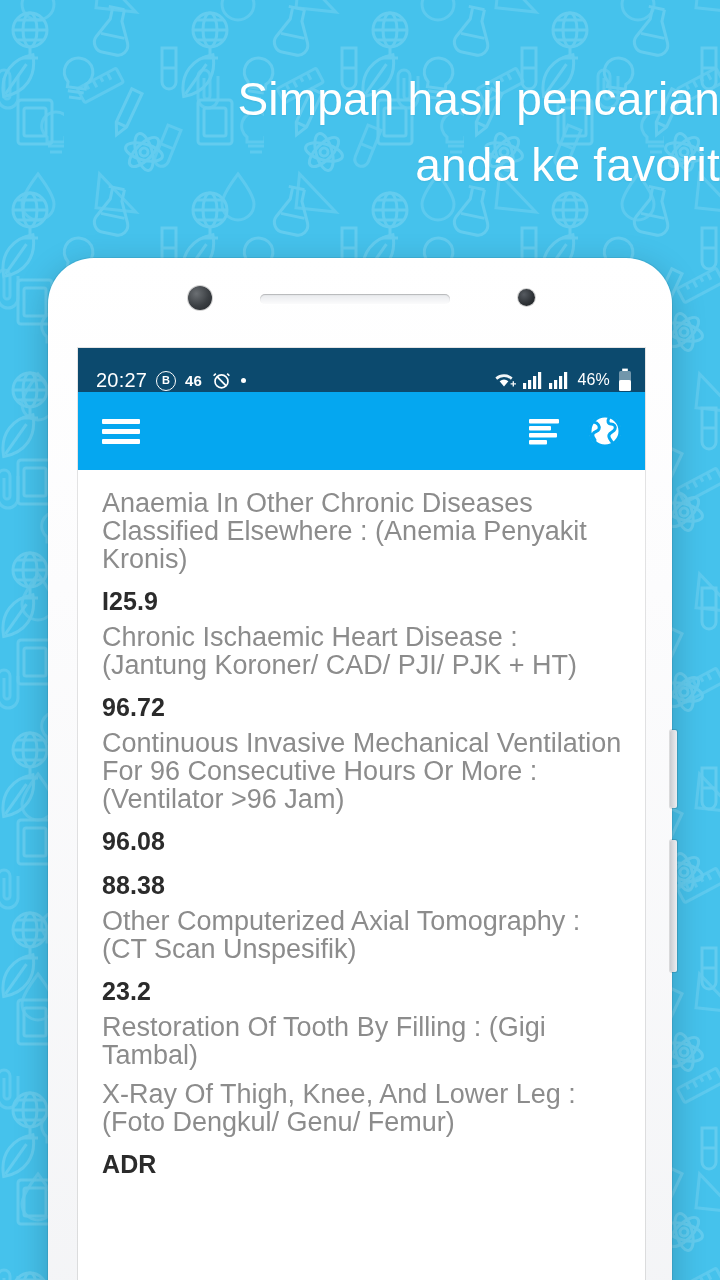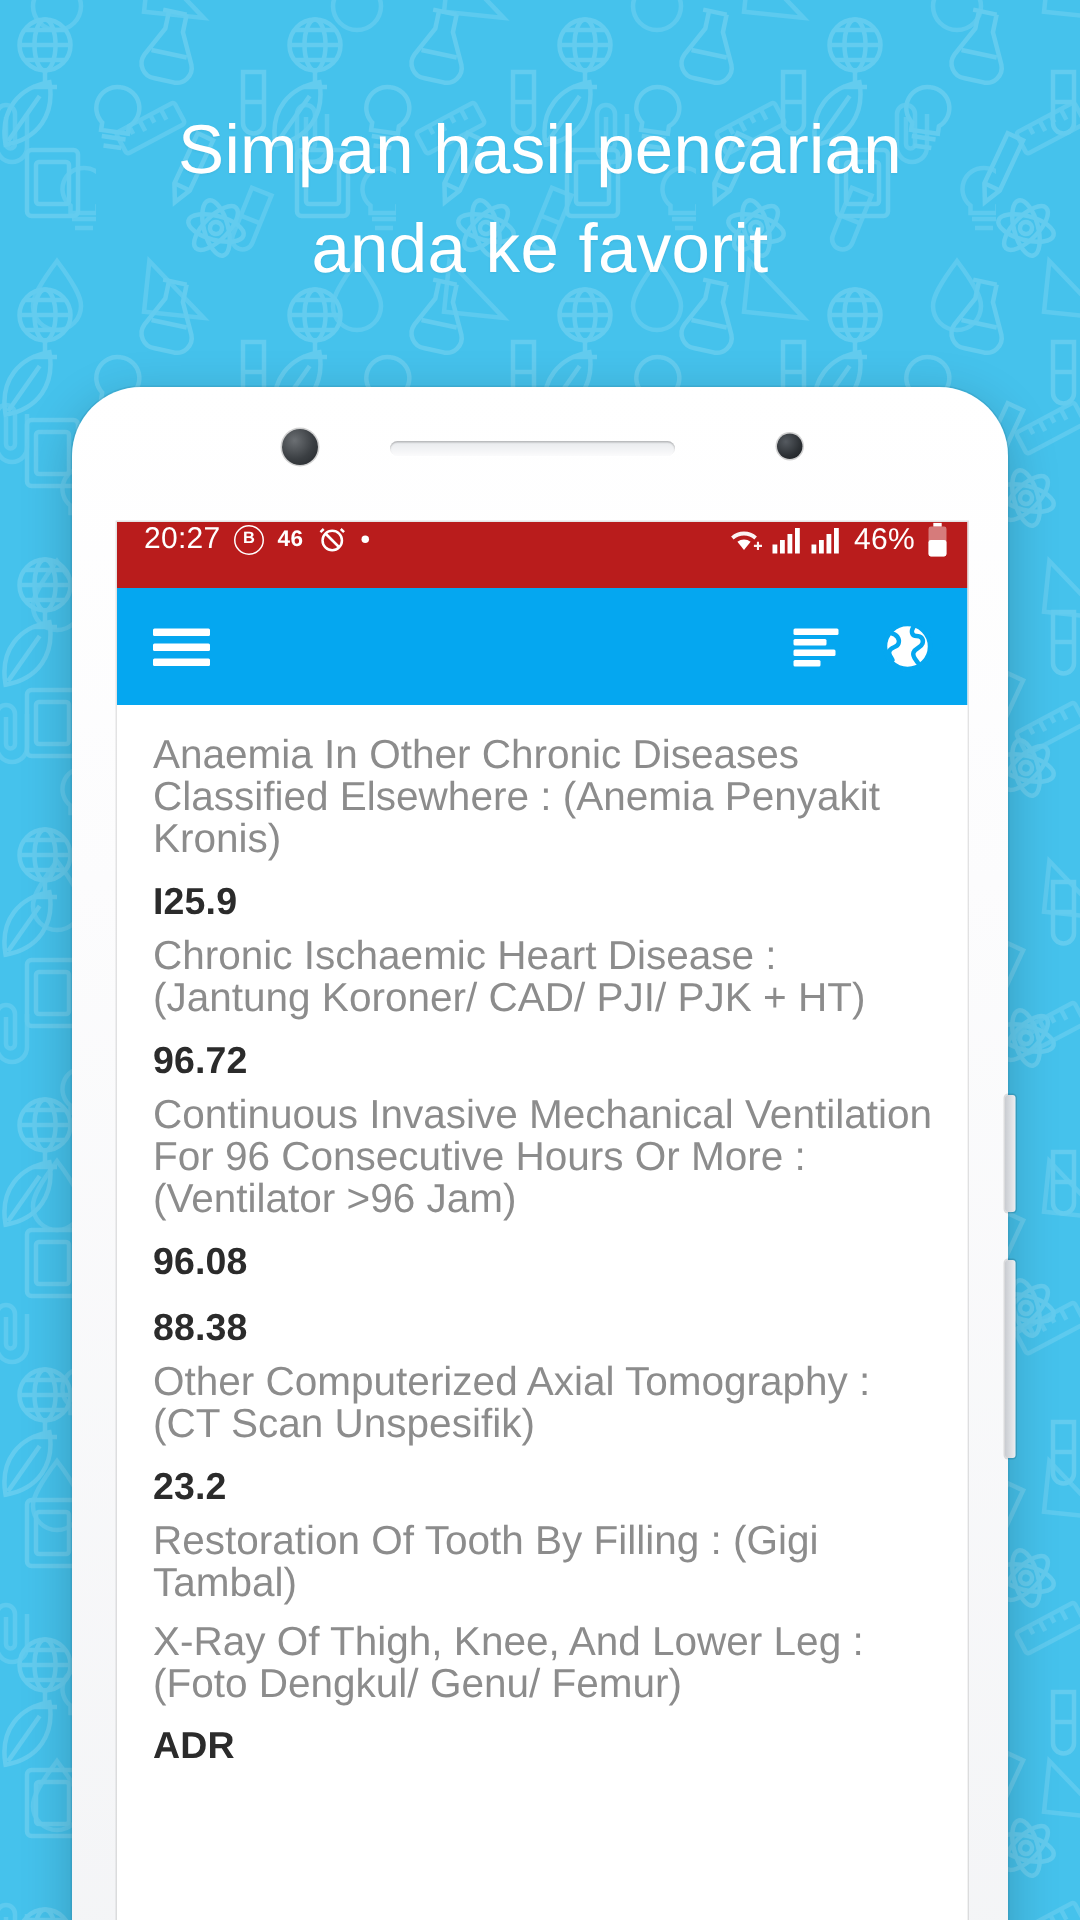--- a/index.html
+++ b/index.html
@@ -18,21 +18,21 @@
   #pattern {
     position:absolute; inset:0;
     opacity:.16;
     pointer-events:none;
   }
   #pattern svg { display:block; width:100%; height:100%; }
 
   
   #headline {
     position:absolute; top:66px; left:0; width:720px;
-    text-align:center; color:#ffffff;
+    text-align:right; color:#ffffff;
     font-size:46px; line-height:66px; font-weight:400;
     letter-spacing:.2px;
     text-shadow:0 1px 2px rgba(0,0,0,.06);
   }
 
   
   #phone {
     position:absolute; left:48px; top:258px;
     width:624px; height:1100px;
     border-radius:46px 46px 18px 18px;
@@ -73,36 +73,36 @@
   #screen {
     position:absolute; left:30px; top:90px;
     width:567px; height:1010px;
     background:#ffffff;
     overflow:hidden;
     box-shadow:0 0 0 1px rgba(0,0,0,.10);
   }
 
   
   #statusbar {
-    height:44px; background:#b91c1c; color:#ffffff;
-    display:flex; align-items:flex-start; padding:0 13px 0 18px;
+    height:44px; background:#0c4a6e; color:#ffffff;
+    display:flex; align-items:flex-end; padding:0 13px 0 18px;
     font-size:19px; letter-spacing:.2px;
   }
   #status-left { display:flex; align-items:center; gap:9px; flex:1; }
   #status-right{ display:flex; align-items:center; gap:6px; }
   .clock { font-size:20px; font-weight:400; }
   .badge-b {
     width:20px; height:20px; border-radius:50%;
     border:1.6px solid #ffffff;
     font-size:11px; font-weight:700; line-height:17px; text-align:center;
   }
   .num46 { font-size:15px; font-weight:700; }
   .alarm-off { width:21px; height:21px; display:block; }
   .dot { width:5px; height:5px; border-radius:50%; background:#fff; }
-  .batt-pct { font-size:20px; margin:0 2px 0 3px; }
+  .batt-pct { font-size:16px; margin:0 2px 0 3px; }
   .icn { display:block; }
 
   
   #appbar {
     height:78px; background:#05a7f0;
     display:flex; align-items:center; padding:0 22px 0 24px;
   }
   #appbar .spacer { flex:1; }
   .bar-icon { display:flex; align-items:center; justify-content:center; }
   #hamburger { width:38px; }

